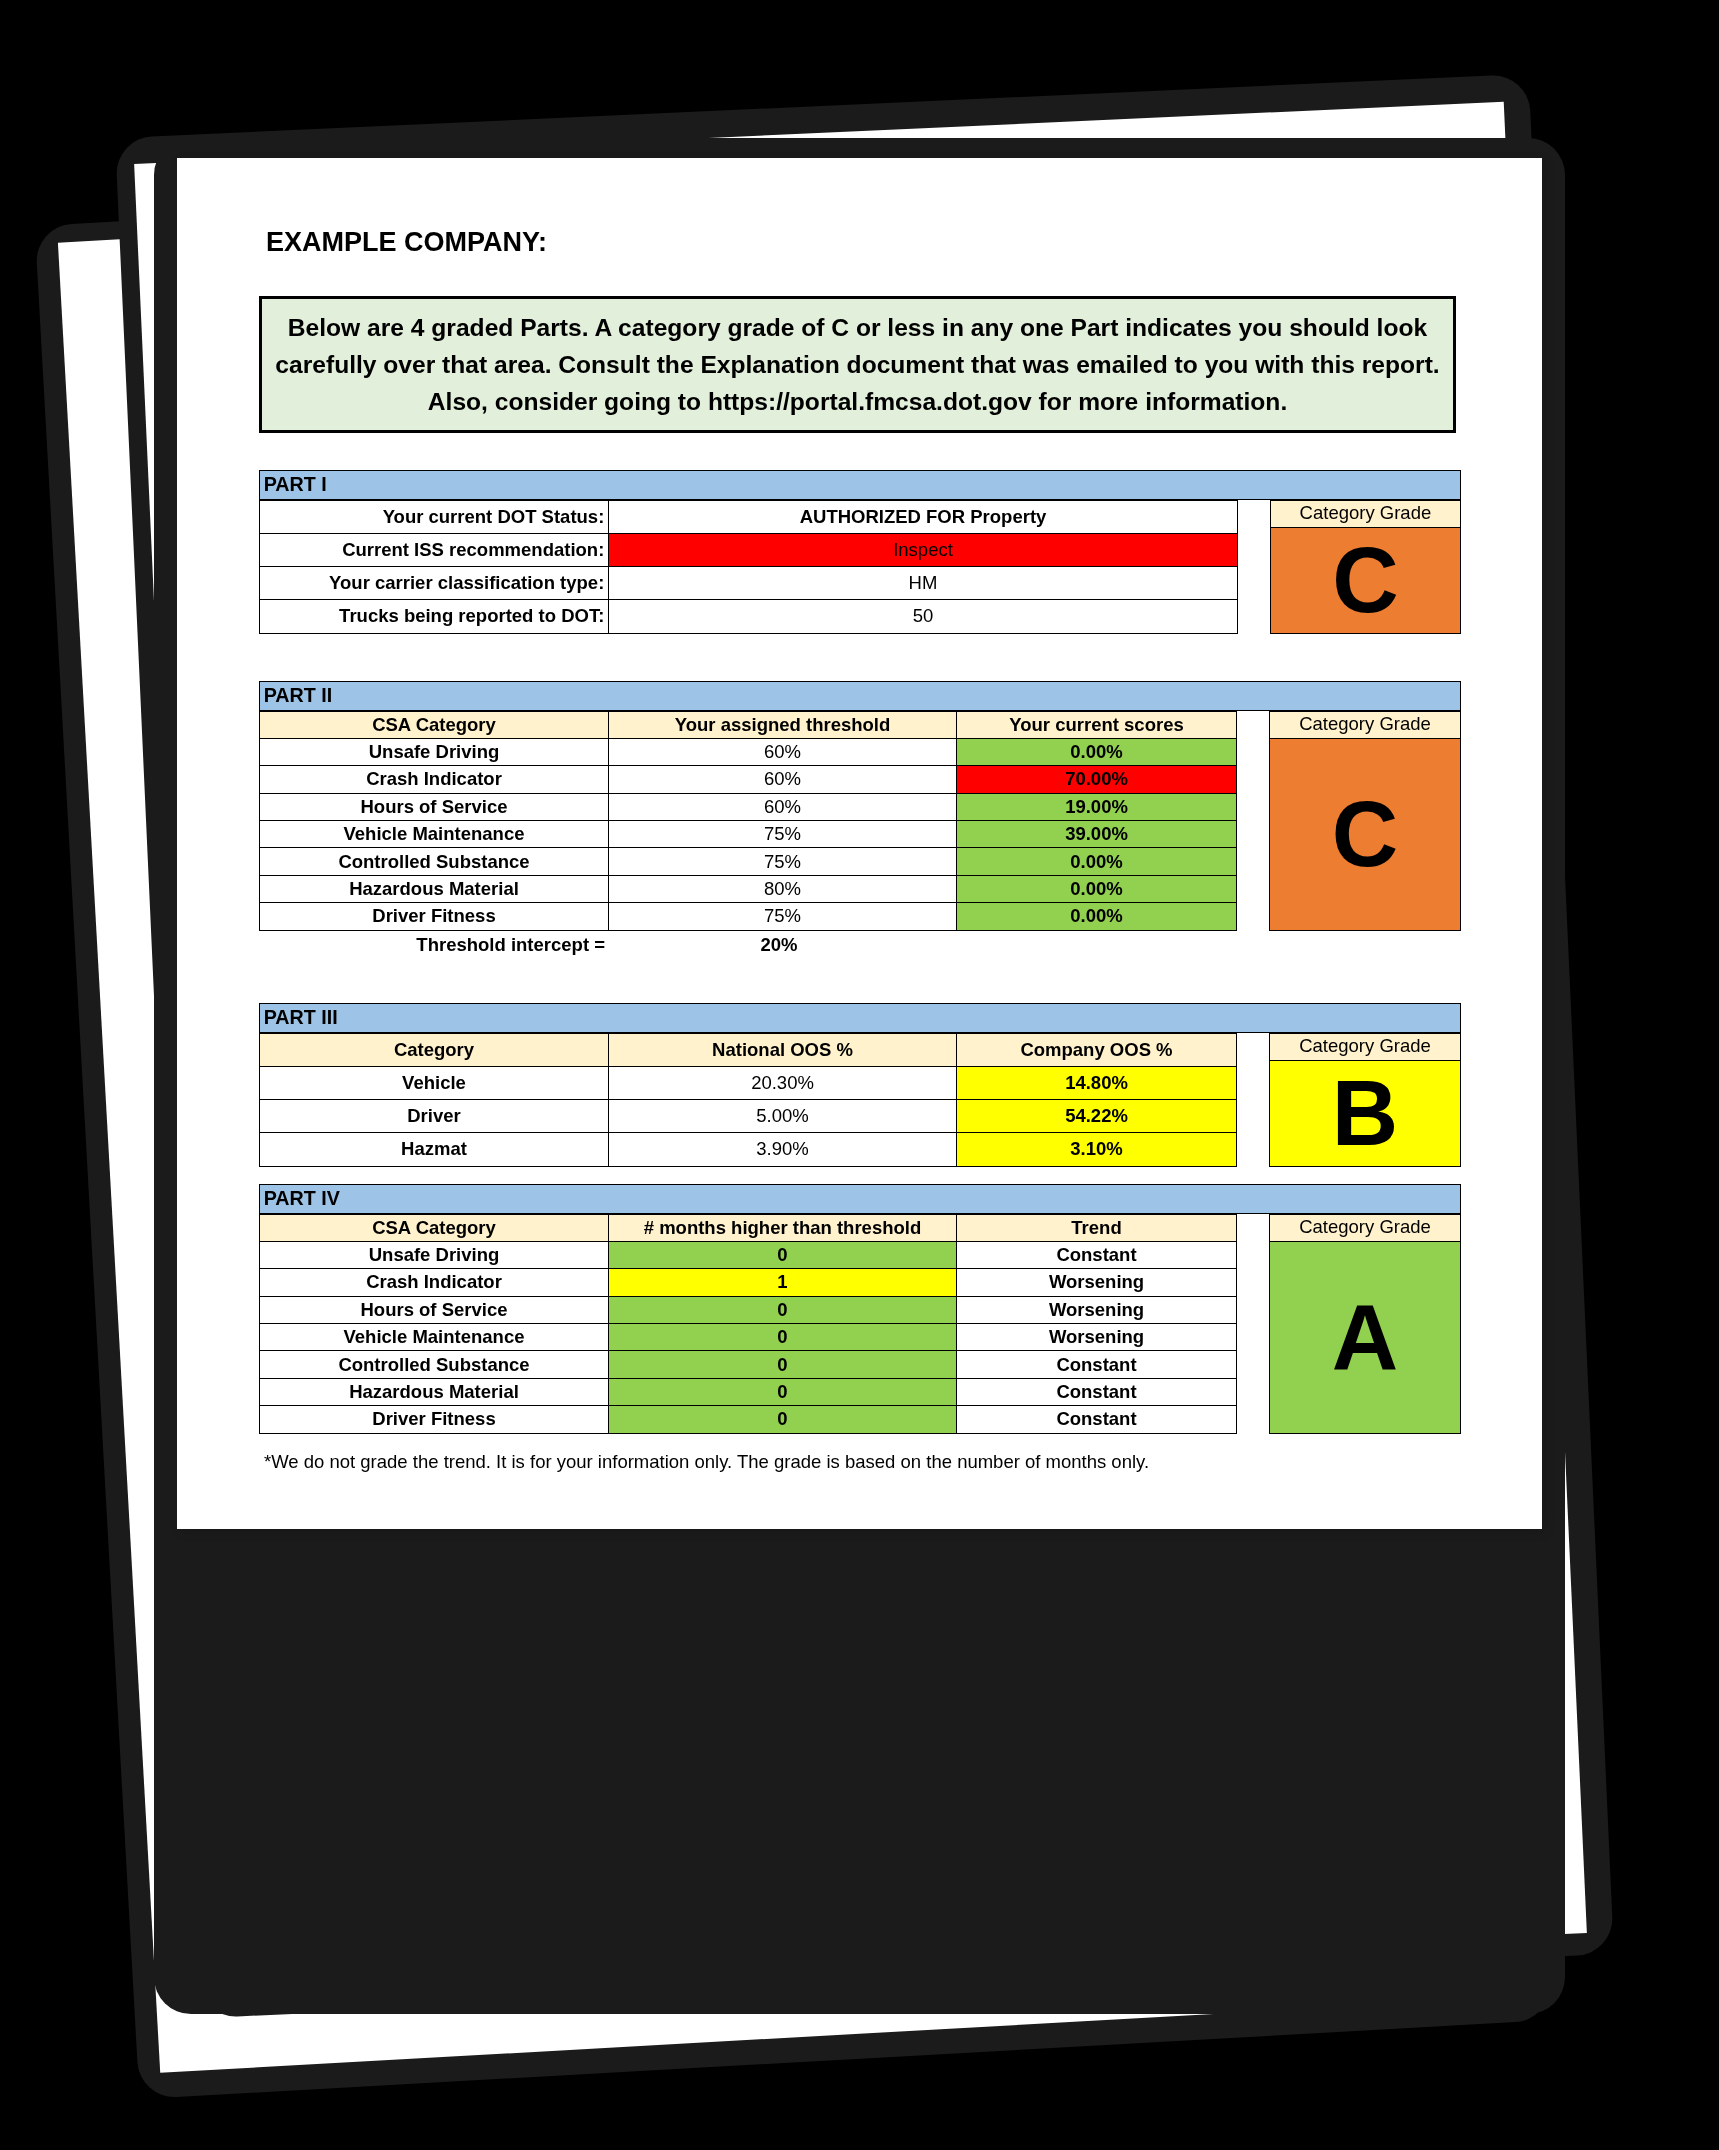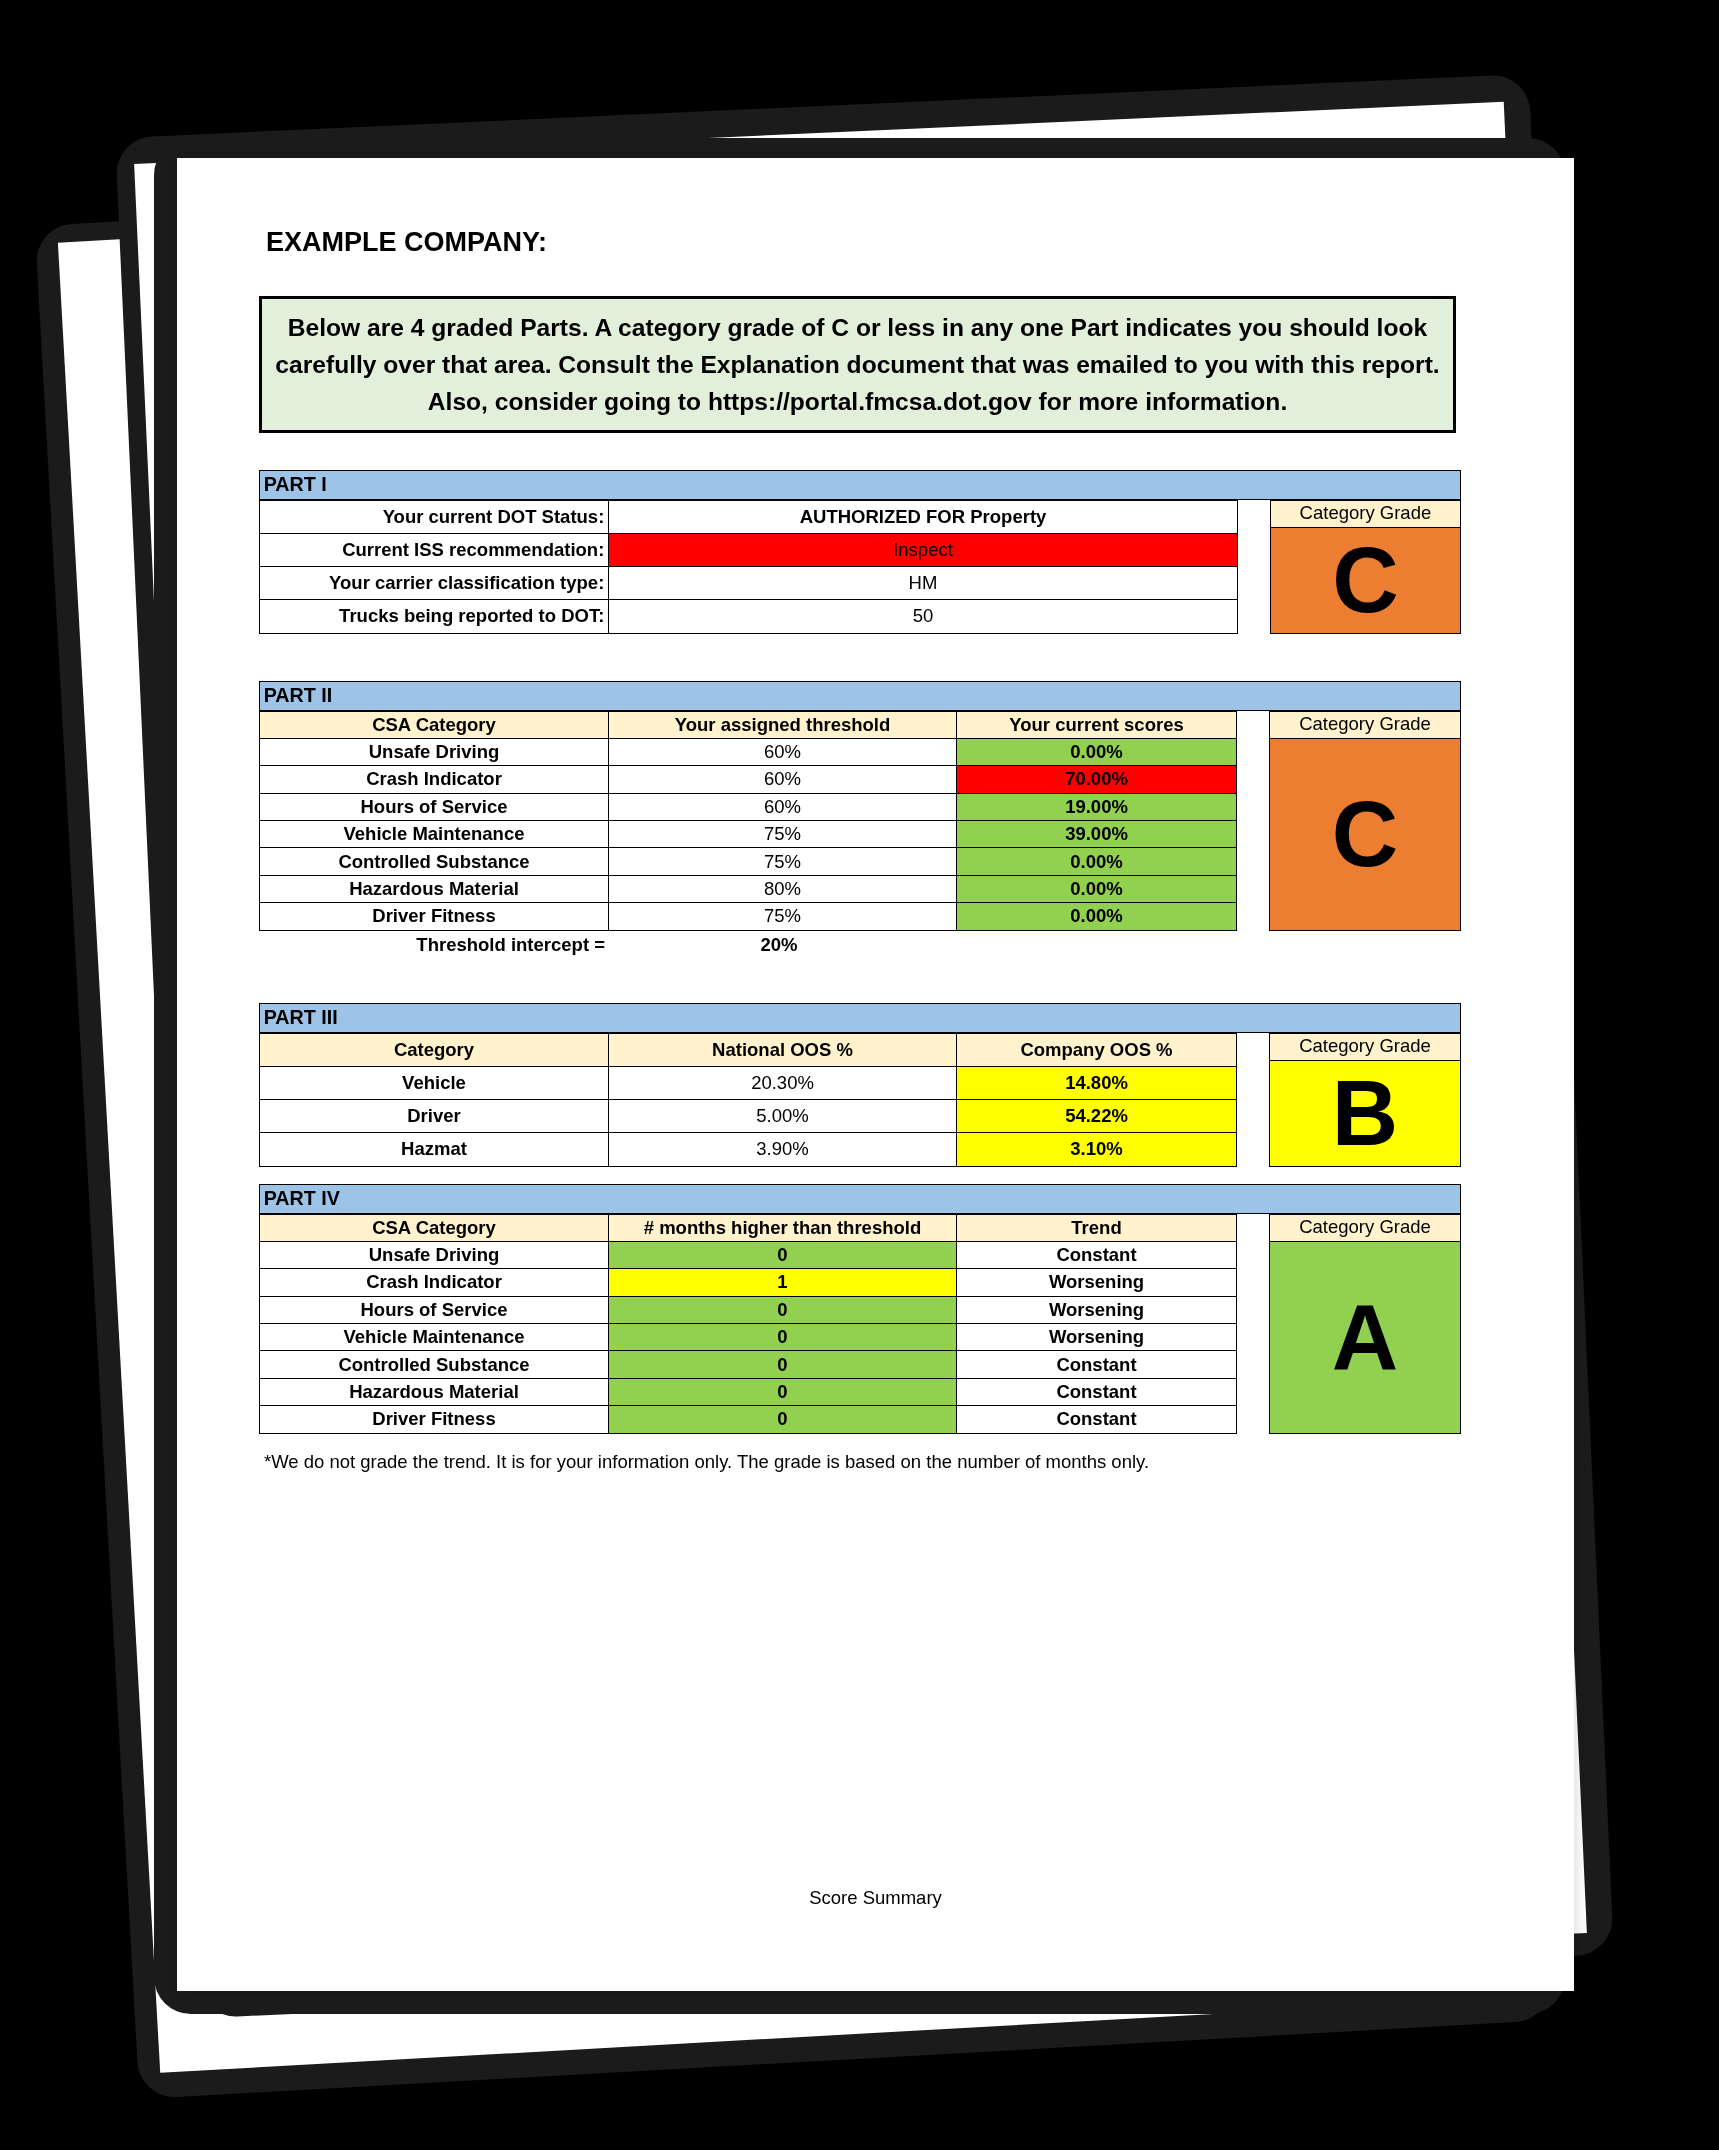--- a/index.html
+++ b/index.html
@@ -4,21 +4,21 @@
   <style>
     html, body { margin:0; padding:0; }
     body { width:1720px; height:2151px; background:#000; position:relative; overflow:hidden; font-family:"Liberation Sans", sans-serif; }
     .outline { position:absolute; background:#1b1b1b; border-radius:37px; }
     .sheet { position:absolute; background:#fff; }
     .back1 { left:108px; top:203px; width:1371px; height:1833px; transform:rotate(-3.2deg); transform-origin:center; background:linear-gradient(90deg,#fff 0%,#fff 85%,#f2f2f2 100%); }
     .back2 { left:175px; top:132px; width:1371px; height:1833px; transform:rotate(-2.6deg); transform-origin:center; }
     .outline1 { left:86px; top:185px; width:1415px; height:1876px; transform:rotate(-3.2deg); }
     .outline2 { left:157px; top:105px; width:1415px; height:1882px; transform:rotate(-2.6deg); }
     .outline3 { left:154px; top:138px; width:1411px; height:1876px; }
-    .front { left:177px; top:158px; width:1365px; height:1833px; box-shadow: 2.5px 2.5px 11px rgba(0,0,0,0.15); padding-left: 32px; }
+    .front { left:177px; top:158px; width:1365px; height:1371px; box-shadow: 2.5px 2.5px 11px rgba(0,0,0,0.15); }
 
     .content { position:absolute; left:0; top:0; width:100%; height:100%; }
     .company { position:absolute; left:89px; top:69px; font-size:27px; font-weight:bold; color:#000; }
     .notice { position:absolute; left:82px; top:138px; width:1197px; height:137px; background:#e2efda; border:3.7px solid #000; box-sizing:border-box; display:flex; align-items:center; justify-content:center; text-align:center; font-weight:bold; font-size:24.6px; line-height:37px; padding:0 12.3px; }
 
     .part { position:absolute; left:82px; width:1202px; }
     .part-header { height:29.5px; background:#9dc3e6; border:1.8px solid #000; box-sizing:border-box; font-weight:bold; font-size:19.7px; line-height:26px; padding-left:3.7px; }
     .grid { display:flex; }
     table.t { border-collapse:collapse; width:978px; table-layout:fixed; }
     table.t td { border:1.8px solid #000; height:26.4px; padding:0 3.7px; font-size:18.5px; text-align:center; white-space:nowrap; overflow:hidden; }
@@ -247,16 +247,15 @@
           </table>
         <div class="gap"></div>
         <div class="grade">
           <div class="grade-h">Category Grade</div>
           <div class="grade-box green">A</div>
         </div>
       </div>
     </div>
 
     <div class="footnote">*We do not grade the trend.  It is for your information only.  The grade is based on the number of months only.</div>
-    <div class="footer">Score Summary</div>
   </div>
 </div>
 
 
 </body></html>

